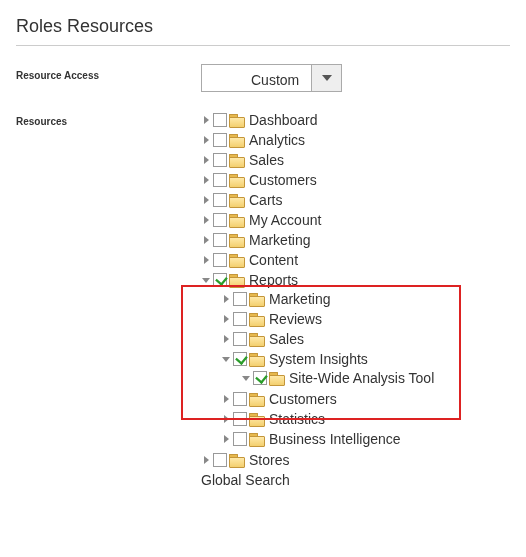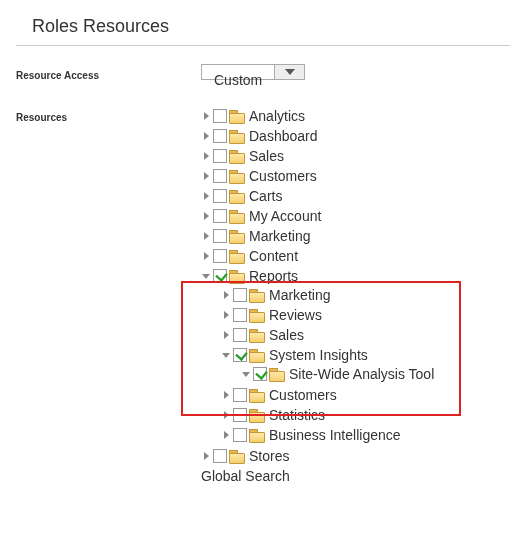--- a/index.html
+++ b/index.html
@@ -8,21 +8,21 @@
     padding: 16px 16px 16px 16px;
     font-family: Arial, Helvetica, sans-serif;
     color: #333;
     font-size: 14px;
     width: 526px;
     background: #fff;
   }
   .section-title {
     font-size: 18px;
     color: #333;
-    margin: 0 0 8px 16px;
+    margin: 0 0 8px 0;
     font-weight: 400;
   }
   .rule {
     border: none;
     border-top: 1px solid #ccc;
     margin: 0 0 18px 0;
   }
   .row {
     display: flex;
     align-items: flex-start;
@@ -36,21 +36,22 @@
     font-weight: 600;
     color: #333;
     font-size: 10px;
   }
   .field-col {
     flex: 1;
   }
   .select-wrap {
     display: inline-flex;
     border: 1px solid #aaa;
-    height: 16px;
+    height: 28px;
+    padding-left: 37px;
   }
   .select-wrap .value {
     padding: 0 12px;
     line-height: 30px;
     font-size: 14px;
     color: #333;
     background: #fff;
     min-width: 62px;
   }
   .select-wrap .arrow {
@@ -180,31 +181,31 @@
   <div class="tree-col" id="tree-col">
     <ul class="tree" id="tree-root">
         <li class="node"><span class="node-row">
             <span class="toggle">
               <svg viewBox="0 0 8 8">
                 <path d="M2 0 L2 8 L7 4 Z" fill="#888"></path>
               </svg>
             </span>
             <span class="cb"></span>
             <span class="folder"></span>
+            <span class="node-label">Dashboard</span>
+          </span></li>
+        <li class="node"><span class="node-row">
+            <span class="toggle">
+              <svg viewBox="0 0 8 8">
+                <path d="M2 0 L2 8 L7 4 Z" fill="#888"></path>
+              </svg>
+            </span>
+            <span class="cb"></span>
+            <span class="folder"></span>
             <span class="node-label">Analytics</span>
-          </span></li>
-        <li class="node"><span class="node-row">
-            <span class="toggle">
-              <svg viewBox="0 0 8 8">
-                <path d="M2 0 L2 8 L7 4 Z" fill="#888"></path>
-              </svg>
-            </span>
-            <span class="cb"></span>
-            <span class="folder"></span>
-            <span class="node-label">Dashboard</span>
           </span></li>
         <li class="node"><span class="node-row">
             <span class="toggle">
               <svg viewBox="0 0 8 8">
                 <path d="M2 0 L2 8 L7 4 Z" fill="#888"></path>
               </svg>
             </span>
             <span class="cb"></span>
             <span class="folder"></span>
             <span class="node-label">Sales</span>

